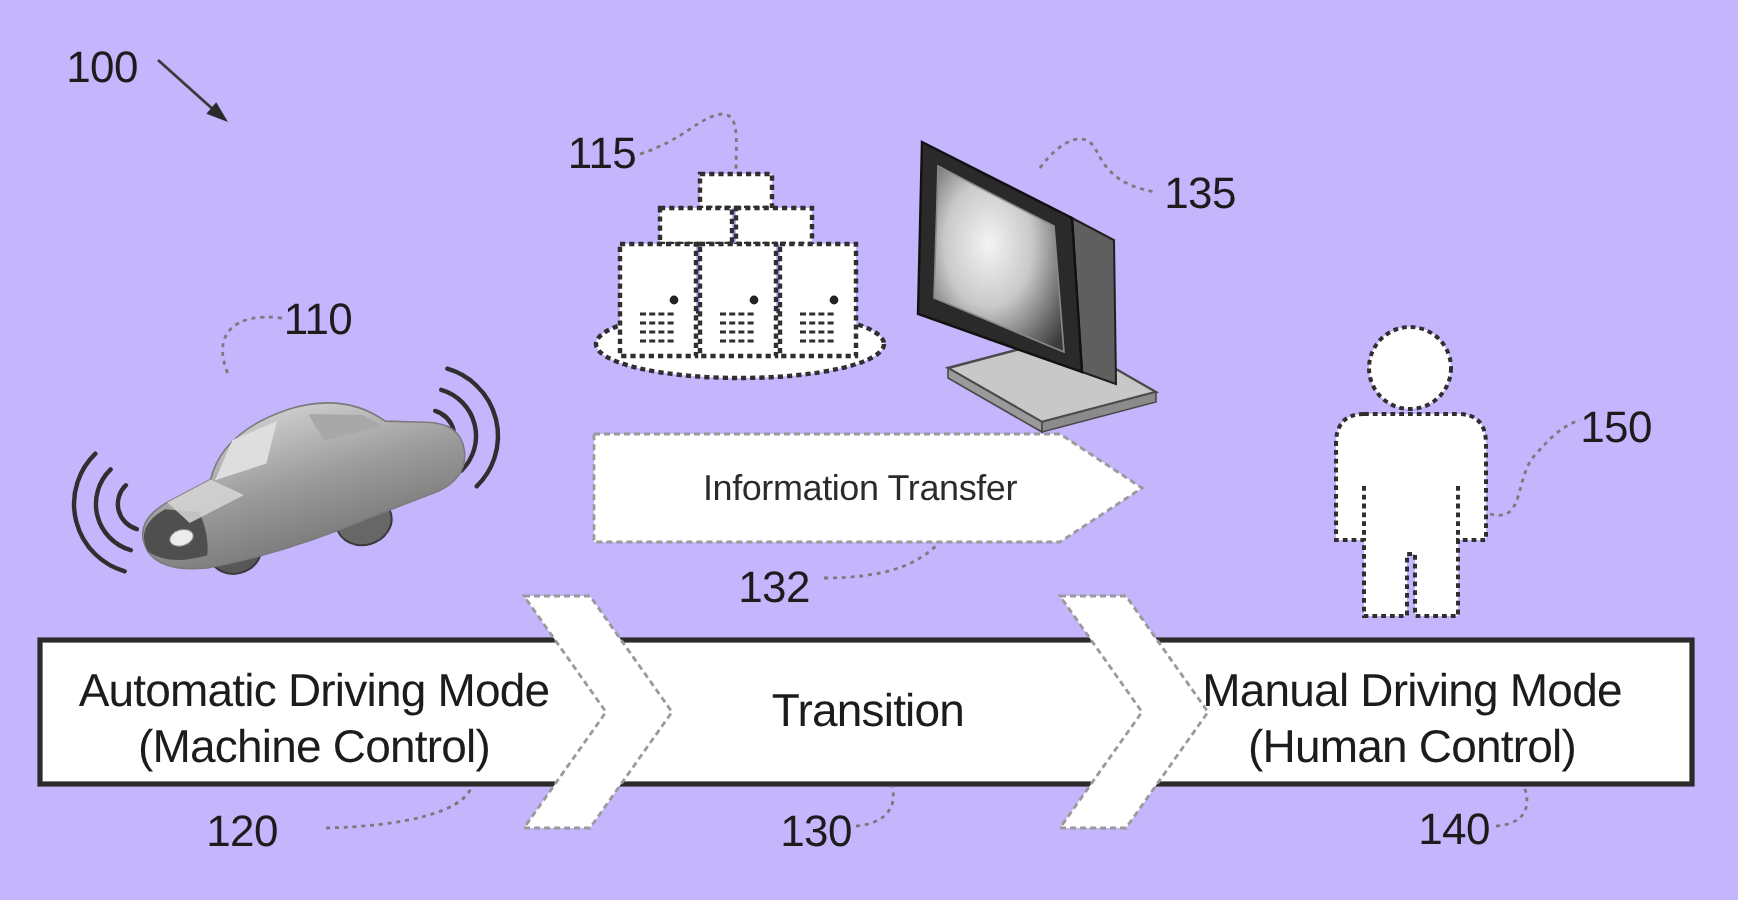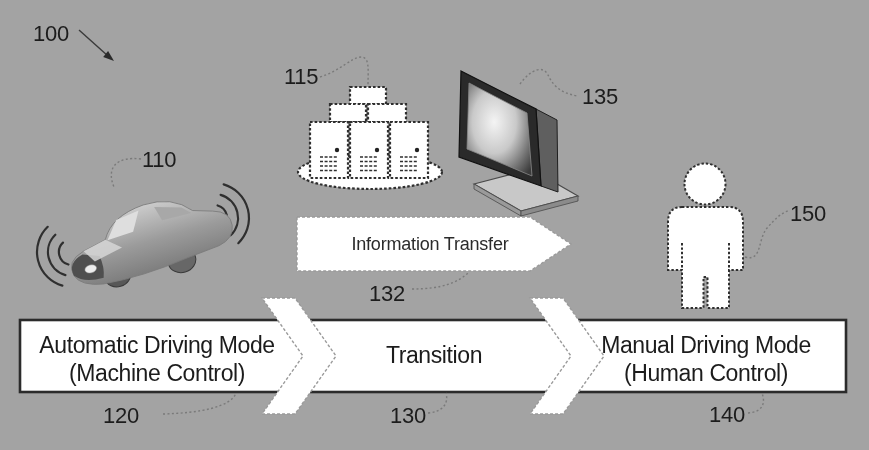--- a/index.html
+++ b/index.html
@@ -1,17 +1,17 @@
 <!DOCTYPE html>
 <html><head>
 <meta charset="utf-8">
 <style>
   html,body{margin:0;padding:0;background:#fff;}
   .page{
-    width:869px;height:450px;position:relative;background:#a3a3a3;
+    width:869px;height:450px;position:relative;background:#c4b5fd;
     font-family:"Liberation Sans",sans-serif;overflow:hidden;
   }
   svg{display:block}
   text{font-family:"Liberation Sans",sans-serif;fill:#1c1c1c;}
   .ref{font-size:22px;letter-spacing:-0.3px;}
   .boxtext{font-size:23px;letter-spacing:-0.4px;}
   .infotext{font-size:18px;fill:#2b2b2b;letter-spacing:-0.2px;}
   .leader{stroke:#7a7a7a;stroke-width:1.4;fill:none;stroke-dasharray:2 2.4;}
   .dotline{stroke:#2f2f2f;stroke-width:2.2;fill:#ffffff;stroke-dasharray:2.6 2;}
   .thinline{stroke:#2f2f2f;stroke-width:1.6;fill:none;stroke-dasharray:3 1.6;}

